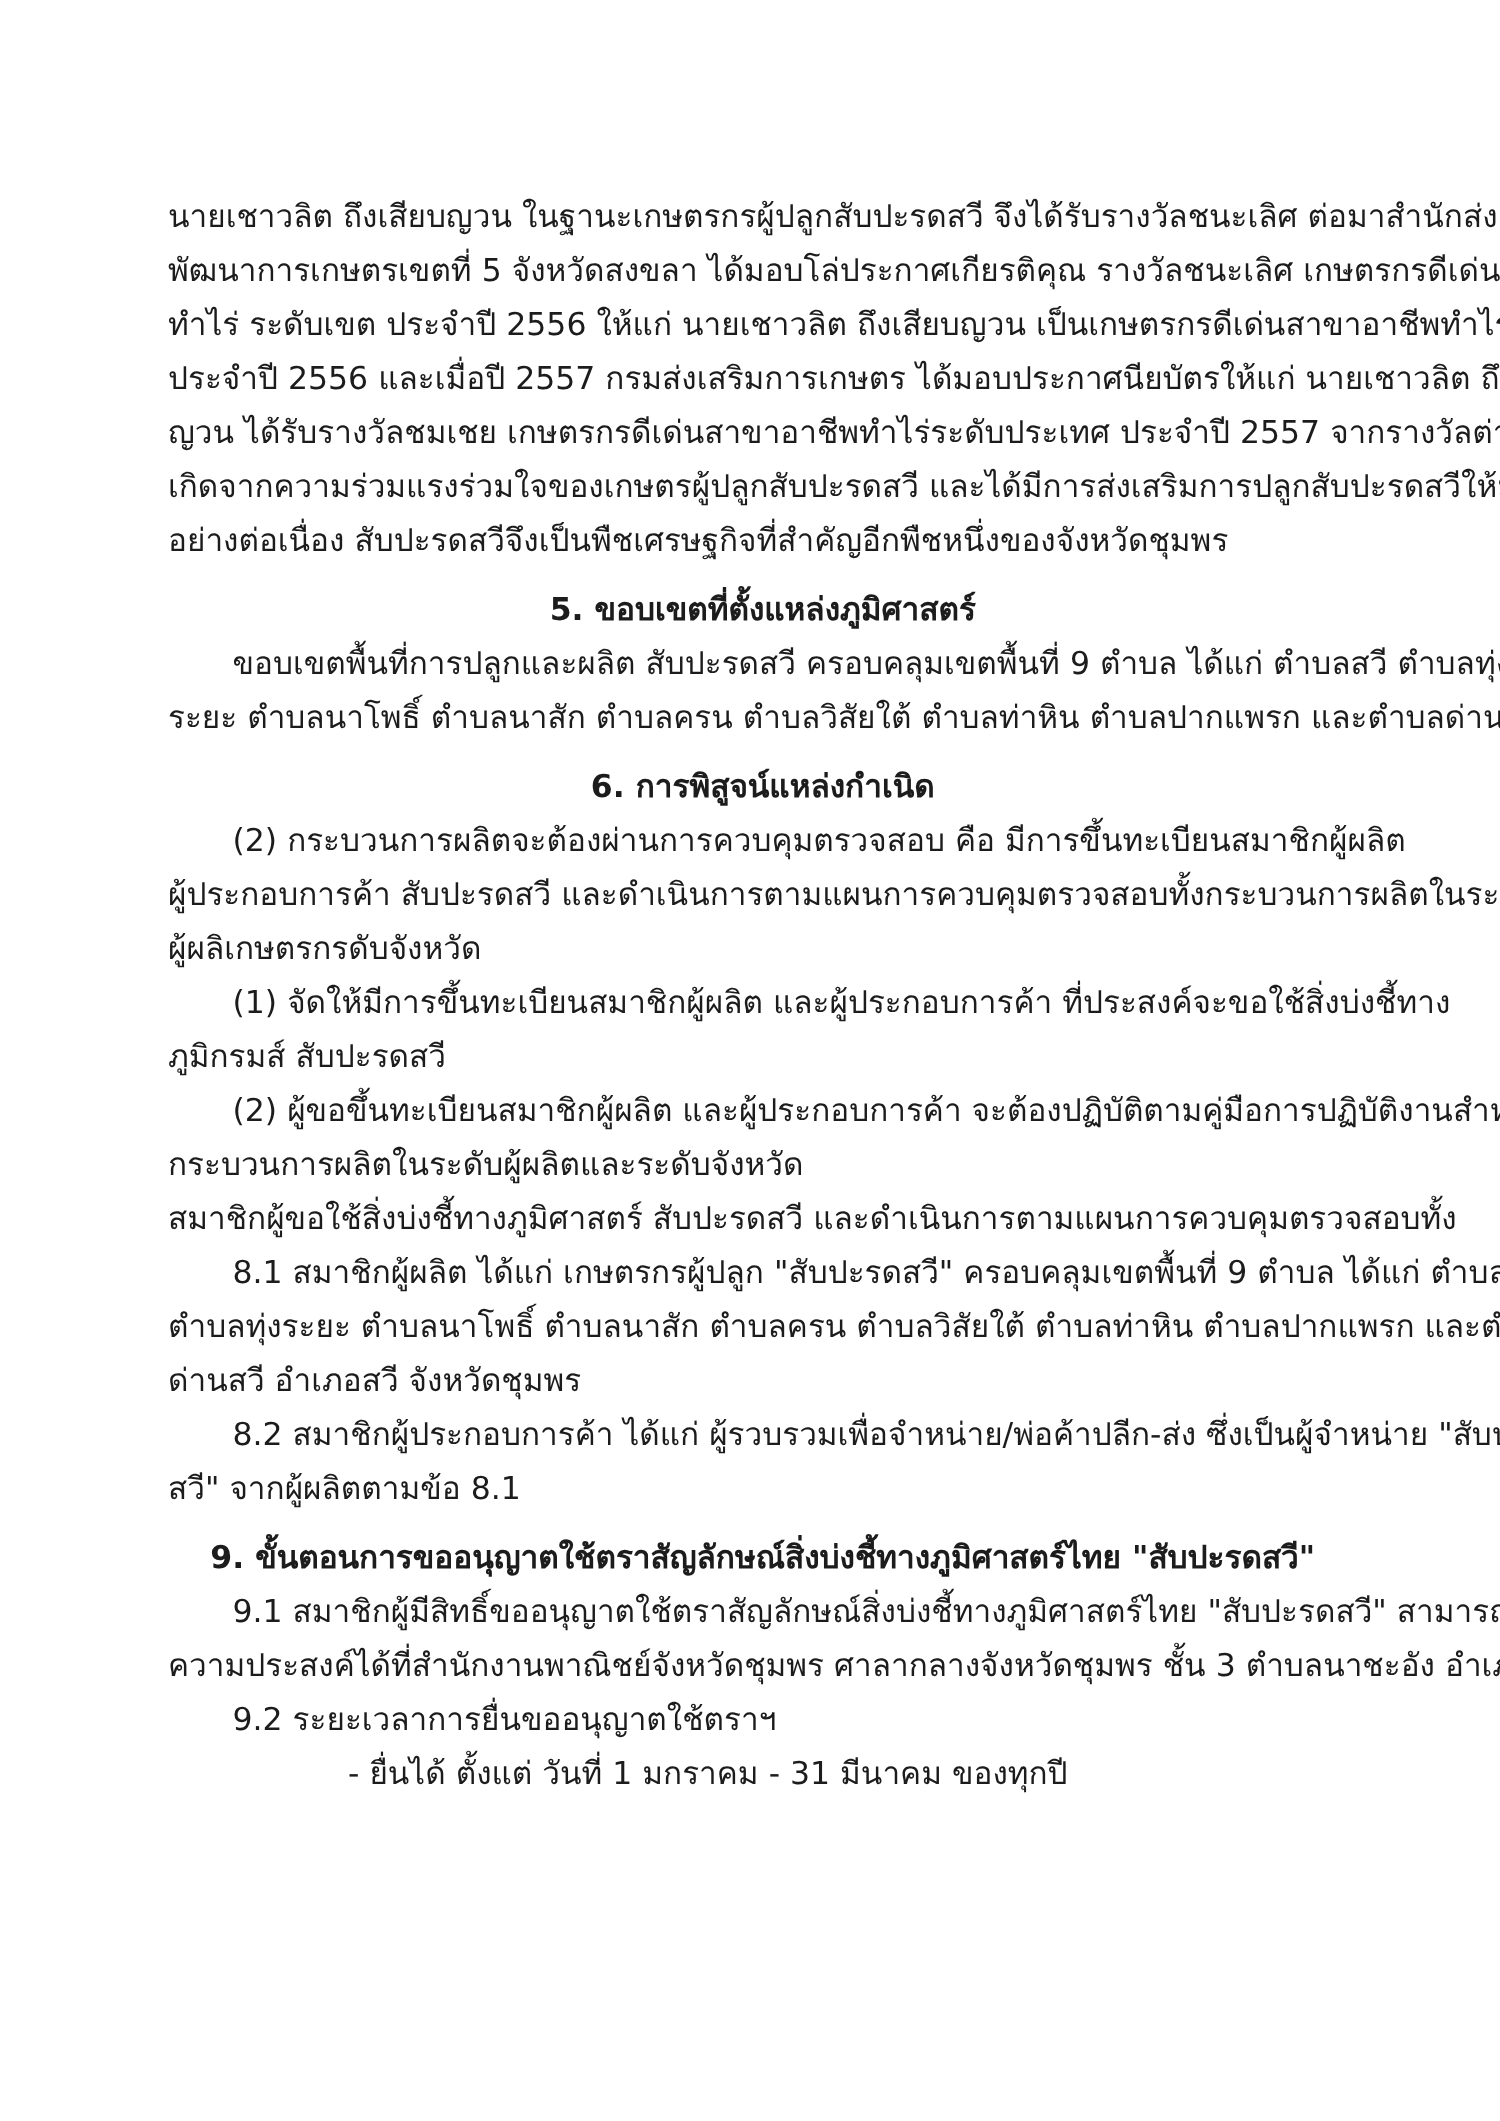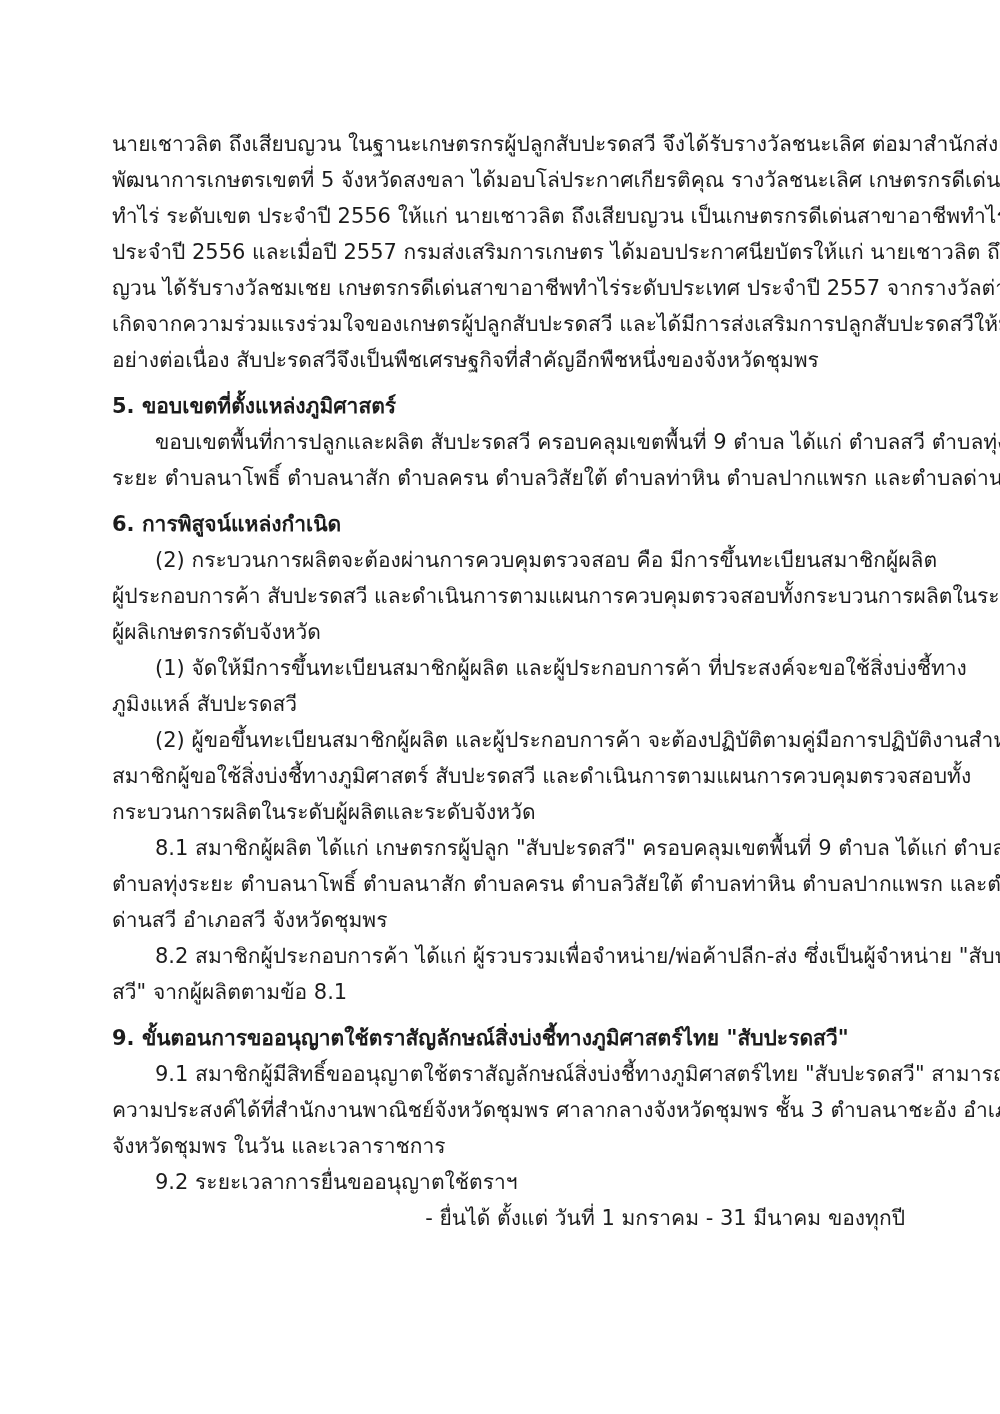--- a/index.html
+++ b/index.html
@@ -17,28 +17,29 @@
     padding: 126px 95px 0 112px;
     overflow: hidden;
     font-family: "DejaVu Sans", "Liberation Sans", sans-serif;
     color: #1c1c1c;
     font-size: 21px;
   }
   .block { margin: 0; }
   .block.heading {
     font-weight: bold;
     margin-top: 10px;
+    text-align: center;
   }
   .line {
     line-height: 36px;
     height: 36px;
     white-space: nowrap;
   }
   .line.ind1 { padding-left: 43px; }
-  .line.ind2 { padding-left: 120px; text-align: right; }
+  .line.ind2 { padding-left: 120px; }
 </style>
 </head>
 <body>
 
 <div class="page" style="background: rgb(255, 255, 255); color: rgb(28, 28, 28);">
   <div id="doc">
       <div class="block paragraph">
         <div class="line">นายเชาวลิต ถึงเสียบญวน ในฐานะเกษตรกรผู้ปลูกสับปะรดสวี จึงได้รับรางวัลชนะเลิศ ต่อมาสำนักส่งเสริมและ</div>
         <div class="line">พัฒนาการเกษตรเขตที่ 5 จังหวัดสงขลา ได้มอบโล่ประกาศเกียรติคุณ รางวัลชนะเลิศ เกษตรกรดีเด่นสาขาอาชีพ</div>
         <div class="line">ทำไร่ ระดับเขต ประจำปี 2556 ให้แก่ นายเชาวลิต ถึงเสียบญวน เป็นเกษตรกรดีเด่นสาขาอาชีพทำไร่ ระดับเขต</div>
@@ -57,43 +58,42 @@
       <div class="block heading">
         <div class="line">6. การพิสูจน์แหล่งกำเนิด</div>
       </div>
       <div class="block paragraph">
         <div class="line ind1">(2) กระบวนการผลิตจะต้องผ่านการควบคุมตรวจสอบ คือ มีการขึ้นทะเบียนสมาชิกผู้ผลิต</div>
         <div class="line">ผู้ประกอบการค้า สับปะรดสวี และดำเนินการตามแผนการควบคุมตรวจสอบทั้งกระบวนการผลิตในระดับ</div>
         <div class="line">ผู้ผลิเกษตรกรดับจังหวัด</div>
       </div>
       <div class="block paragraph">
         <div class="line ind1">(1) จัดให้มีการขึ้นทะเบียนสมาชิกผู้ผลิต และผู้ประกอบการค้า ที่ประสงค์จะขอใช้สิ่งบ่งชี้ทาง</div>
-        <div class="line">ภูมิงแหล์ สับปะรดสวี</div>
+        <div class="line">ภูมิกรมส์ สับปะรดสวี</div>
       </div>
       <div class="block paragraph">
         <div class="line ind1">(2) ผู้ขอขึ้นทะเบียนสมาชิกผู้ผลิต และผู้ประกอบการค้า จะต้องปฏิบัติตามคู่มือการปฏิบัติงานสำหรับ</div>
+        <div class="line">กระบวนการผลิตในระดับผู้ผลิตและระดับจังหวัด</div>
         <div class="line">สมาชิกผู้ขอใช้สิ่งบ่งชี้ทางภูมิศาสตร์ สับปะรดสวี และดำเนินการตามแผนการควบคุมตรวจสอบทั้ง</div>
-        <div class="line">กระบวนการผลิตในระดับผู้ผลิตและระดับจังหวัด</div>
       </div>
       <div class="block paragraph">
         <div class="line ind1">8.1 สมาชิกผู้ผลิต ได้แก่ เกษตรกรผู้ปลูก "สับปะรดสวี" ครอบคลุมเขตพื้นที่ 9 ตำบล ได้แก่ ตำบลสวี</div>
         <div class="line">ตำบลทุ่งระยะ ตำบลนาโพธิ์ ตำบลนาสัก ตำบลครน ตำบลวิสัยใต้ ตำบลท่าหิน ตำบลปากแพรก และตำบล</div>
         <div class="line">ด่านสวี  อำเภอสวี จังหวัดชุมพร</div>
       </div>
       <div class="block paragraph">
         <div class="line ind1">8.2 สมาชิกผู้ประกอบการค้า ได้แก่ ผู้รวบรวมเพื่อจำหน่าย/พ่อค้าปลีก-ส่ง ซึ่งเป็นผู้จำหน่าย "สับปะรด</div>
         <div class="line">สวี" จากผู้ผลิตตามข้อ 8.1</div>
       </div>
       <div class="block heading">
         <div class="line">9. ขั้นตอนการขออนุญาตใช้ตราสัญลักษณ์สิ่งบ่งชี้ทางภูมิศาสตร์ไทย "สับปะรดสวี"</div>
       </div>
       <div class="block paragraph">
         <div class="line ind1">9.1 สมาชิกผู้มีสิทธิ์ขออนุญาตใช้ตราสัญลักษณ์สิ่งบ่งชี้ทางภูมิศาสตร์ไทย "สับปะรดสวี" สามารถยื่น</div>
         <div class="line">ความประสงค์ได้ที่สำนักงานพาณิชย์จังหวัดชุมพร ศาลากลางจังหวัดชุมพร ชั้น 3 ตำบลนาชะอัง อำเภอเมือง</div>
-        <div class="line">จังหวัดชุมพร ในวัน และเวลาราชการ</div>
       </div>
       <div class="block paragraph">
         <div class="line ind1">9.2 ระยะเวลาการยื่นขออนุญาตใช้ตราฯ</div>
       </div>
       <div class="block paragraph">
         <div class="line ind2">- ยื่นได้ ตั้งแต่ วันที่ 1 มกราคม - 31 มีนาคม ของทุกปี</div>
       </div>
     </div>
 </div>
 

